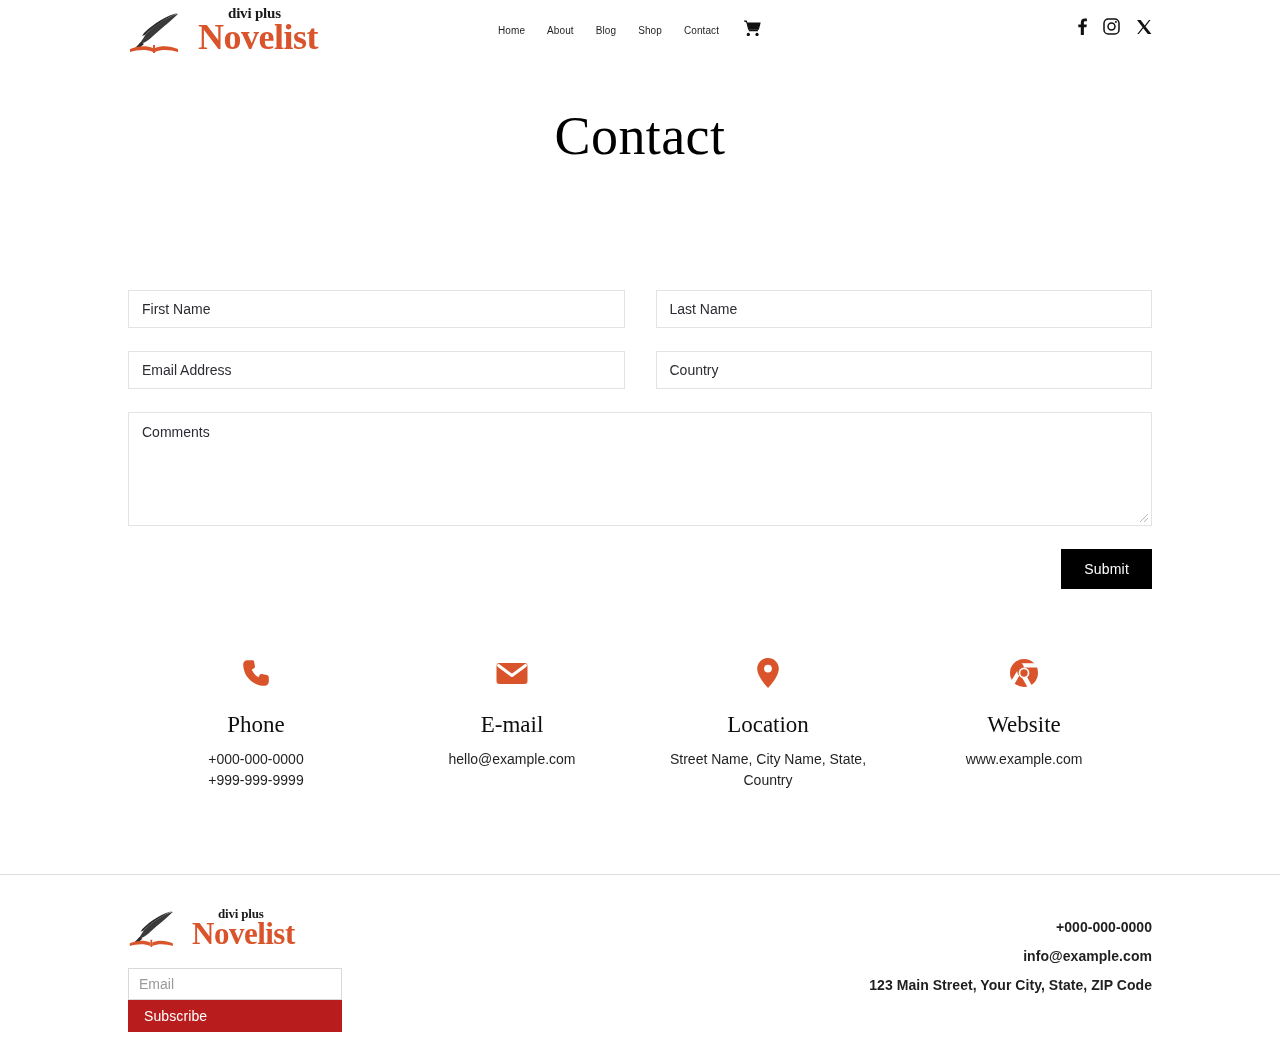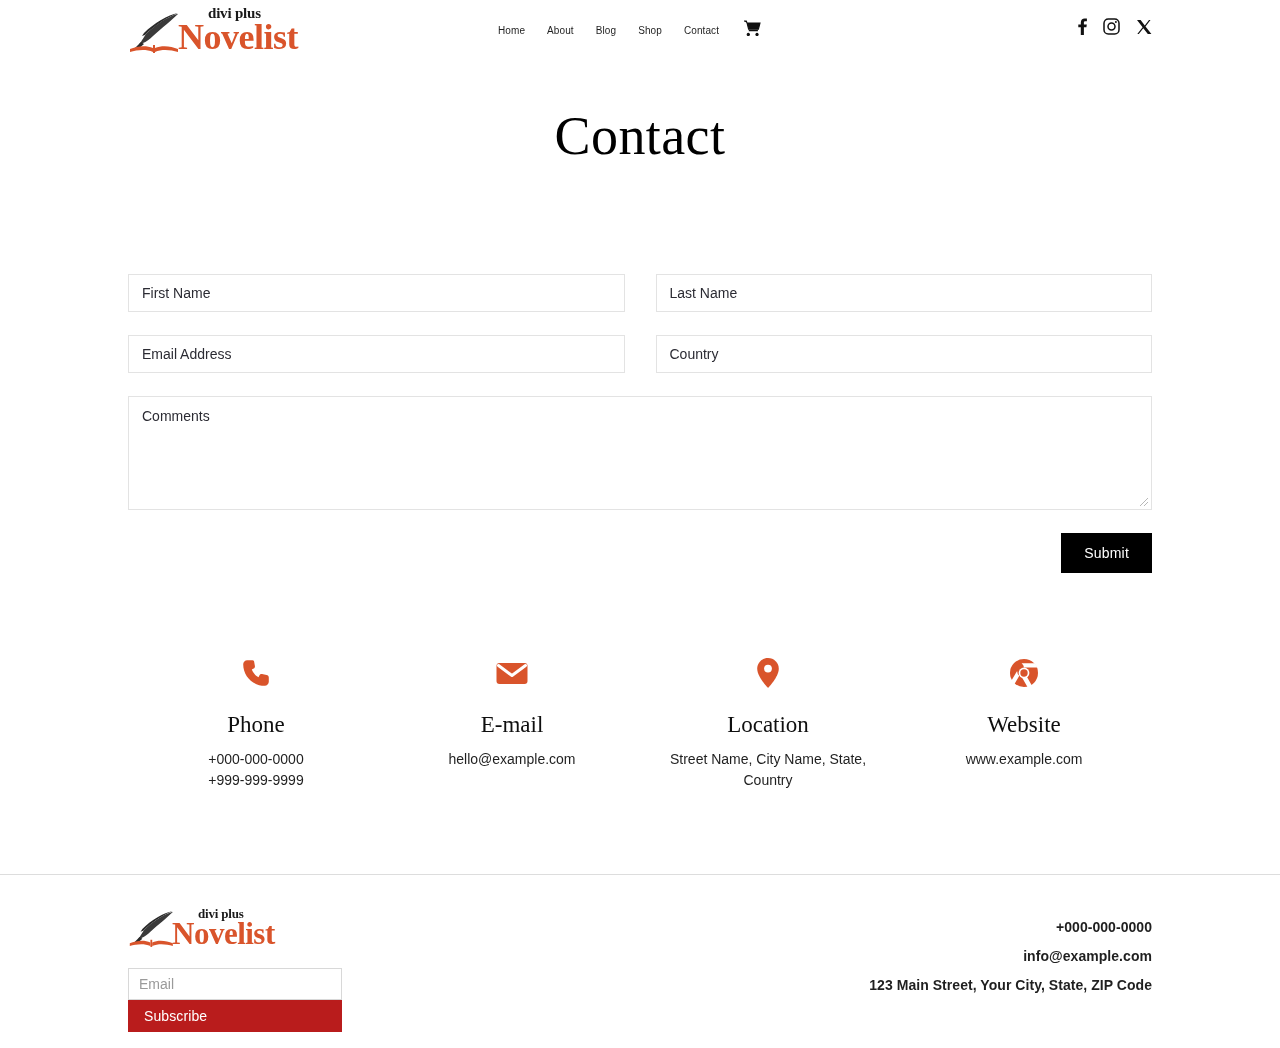--- a/index.html
+++ b/index.html
@@ -12,21 +12,21 @@
     overflow: hidden;
   }
   .page { position: relative; width: 1280px; height: 1048px; }
 
   
   .header {
     position: absolute; top: 0; left: 0; width: 1280px; height: 66px;
     background: #ffffff;
   }
   .logo {
-    position: absolute; display: flex; align-items: flex-end;
+    position: absolute; display: flex; align-items: flex-end; gap: 20px;
   }
   .logo-head { left: 128px; top: 6px; }
   .logo-mark { width: 58px; height: 44px; flex: 0 0 58px; }
   .logo-words { position: relative; margin-left: -8px; line-height: 1; }
   .logo-diviplus {
     position: absolute; top: 0px; left: 30px;
     font-family: "Liberation Serif", serif;
     font-weight: bold; font-size: 15px; color: #1a1a1a;
     letter-spacing: -0.2px;
   }
@@ -60,21 +60,21 @@
   .page-title {
     position: absolute; top: 105px; left: 0; width: 1280px;
     text-align: center;
     font-family: "Liberation Serif", serif;
     font-size: 54px; font-weight: normal; color: #000000;
     letter-spacing: 0.4px;
   }
 
   
   .form-area { position: absolute; left: 128px; top: 274px; width: 1024px; }
-  .form-row { display: flex; gap: 31px; margin-bottom: 23px; }
+  .form-row { display: flex; gap: 31px; margin-bottom: 23px; margin-top: 16px; }
   .field {
     flex: 1 1 0; height: 38px;
     border: 1px solid #e3e3e3; background: #fff;
     display: flex; align-items: center; padding: 0 13px;
     font-size: 14px; color: #2b2b33;
   }
   .field-text { color: #2b2b33; font-size: 14px; }
   .textarea-box {
     position: relative; width: 1024px; height: 114px;
     border: 1px solid #e3e3e3; background: #fff;

